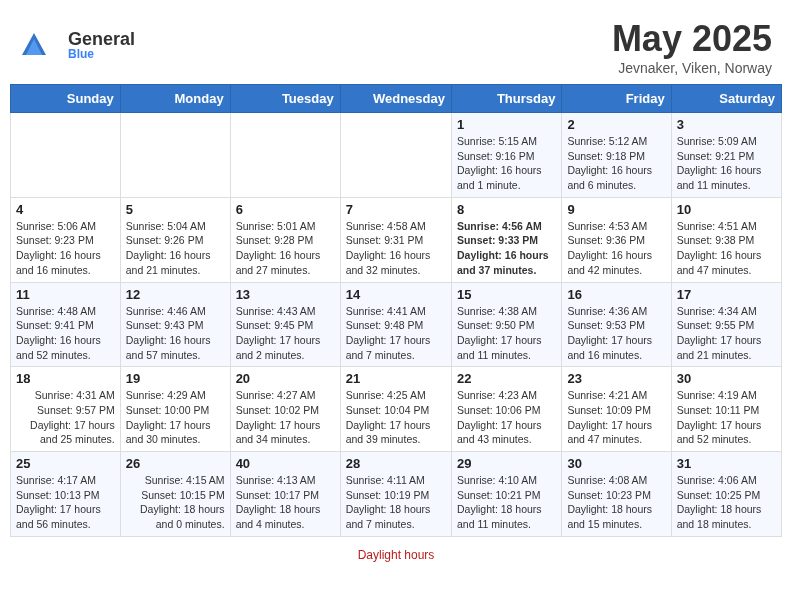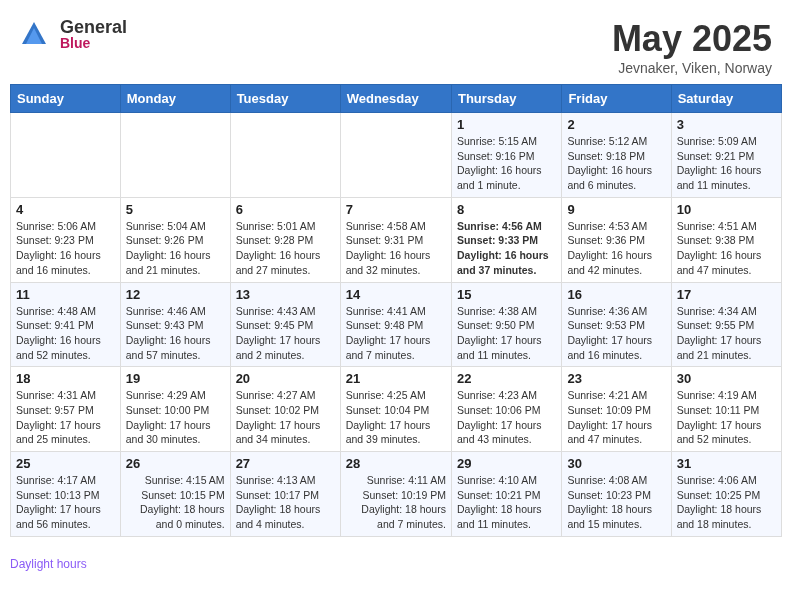--- a/index.html
+++ b/index.html
@@ -12,36 +12,37 @@
     }
     .header {
       display: flex;
       justify-content: space-between;
       align-items: flex-start;
       padding: 8px 10px 4px 10px;
     }
     .logo {
       display: flex;
       align-items: center;
-      gap: 12px;
+      gap: 20px;
+      margin-top: 12px;
     }
     .logo-text {
       display: flex;
       flex-direction: column;
       line-height: 1;
     }
     .logo-general {
       font-size: 18px;
       font-weight: bold;
       color: #333;
     }
     .logo-blue {
-      font-size: 14px;
-      font-weight: bold;
-      color: #be185d;
+      font-size: 12px;
+      font-weight: bold;
+      color: #3b82f6;
     }
     .logo-icon {
       width: 28px;
       height: 28px;
     }
     .title-block {
       text-align: right;
     }
     .month-title {
       font-size: 36px;
@@ -56,21 +57,21 @@
       width: 100%;
       border-collapse: collapse;
       margin-top: 4px;
       font-size: 11px;
     }
     .calendar thead tr {
       background: #3375c8;
     }
     .calendar thead th {
       color: #fff;
-      text-align: left;
+      text-align: right;
       padding: 6px 6px;
       font-size: 13px;
       font-weight: bold;
       border: 1px solid #2a66b0;
     }
     .calendar tbody tr {
       border: 1px solid #ccc;
     }
     .calendar tbody td {
       vertical-align: top;
@@ -95,23 +96,24 @@
     }
     .day-info {
       color: #333;
       font-size: 10.5px;
       line-height: 1.4;
     }
     .empty-cell {
       background: #fff !important;
     }
     .footer-note {
-      color: #8b5cf6;
+      text-align: center;
+      color: #b91c1c;
       font-size: 12px;
-      margin-top: 20px;
+      margin-top: 11px;
     }
   </style>
 </head>
 <body>
 
 <div class="header">
   <div class="logo">
     <svg class="logo-icon" viewBox="0 0 28 28">
       <polygon points="14,2 26,24 2,24" fill="#3375c8"></polygon>
       <polygon points="14,8 22,24 6,24" fill="#5599ee"></polygon>
@@ -265,21 +267,21 @@
           <span class="day-number">17</span>
           <div class="day-info" style="white-space: pre-line;">Sunrise: 4:34 AM
 Sunset: 9:55 PM
 Daylight: 17 hours
 and 21 minutes.</div>
         </td>
       </tr>
       <tr>
         <td>
           <span class="day-number">18</span>
-          <div class="day-info" style="white-space: pre-line;">Sunrise: 4:31 AM
+          <div class="day-info" style="white-space: pre-line; text-align: right;">Sunrise: 4:31 AM
 Sunset: 9:57 PM
 Daylight: 17 hours
 and 25 minutes.</div>
         </td>
         <td>
           <span class="day-number">19</span>
           <div class="day-info" style="white-space: pre-line;">Sunrise: 4:29 AM
 Sunset: 10:00 PM
 Daylight: 17 hours
 and 30 minutes.</div>
@@ -329,29 +331,29 @@
 and 56 minutes.</div>
         </td>
         <td>
           <span class="day-number">26</span>
           <div class="day-info" style="white-space: pre-line; text-align: right;">Sunrise: 4:15 AM
 Sunset: 10:15 PM
 Daylight: 18 hours
 and 0 minutes.</div>
         </td>
         <td>
-          <span class="day-number">27</span>
+          <span class="day-number">40</span>
           <div class="day-info" style="white-space: pre-line;">Sunrise: 4:13 AM
 Sunset: 10:17 PM
 Daylight: 18 hours
 and 4 minutes.</div>
         </td>
         <td>
           <span class="day-number">28</span>
-          <div class="day-info" style="white-space: pre-line; text-align: right;">Sunrise: 4:11 AM
+          <div class="day-info" style="white-space: pre-line;">Sunrise: 4:11 AM
 Sunset: 10:19 PM
 Daylight: 18 hours
 and 7 minutes.</div>
         </td>
         <td>
           <span class="day-number">29</span>
           <div class="day-info" style="white-space: pre-line;">Sunrise: 4:10 AM
 Sunset: 10:21 PM
 Daylight: 18 hours
 and 11 minutes.</div>

